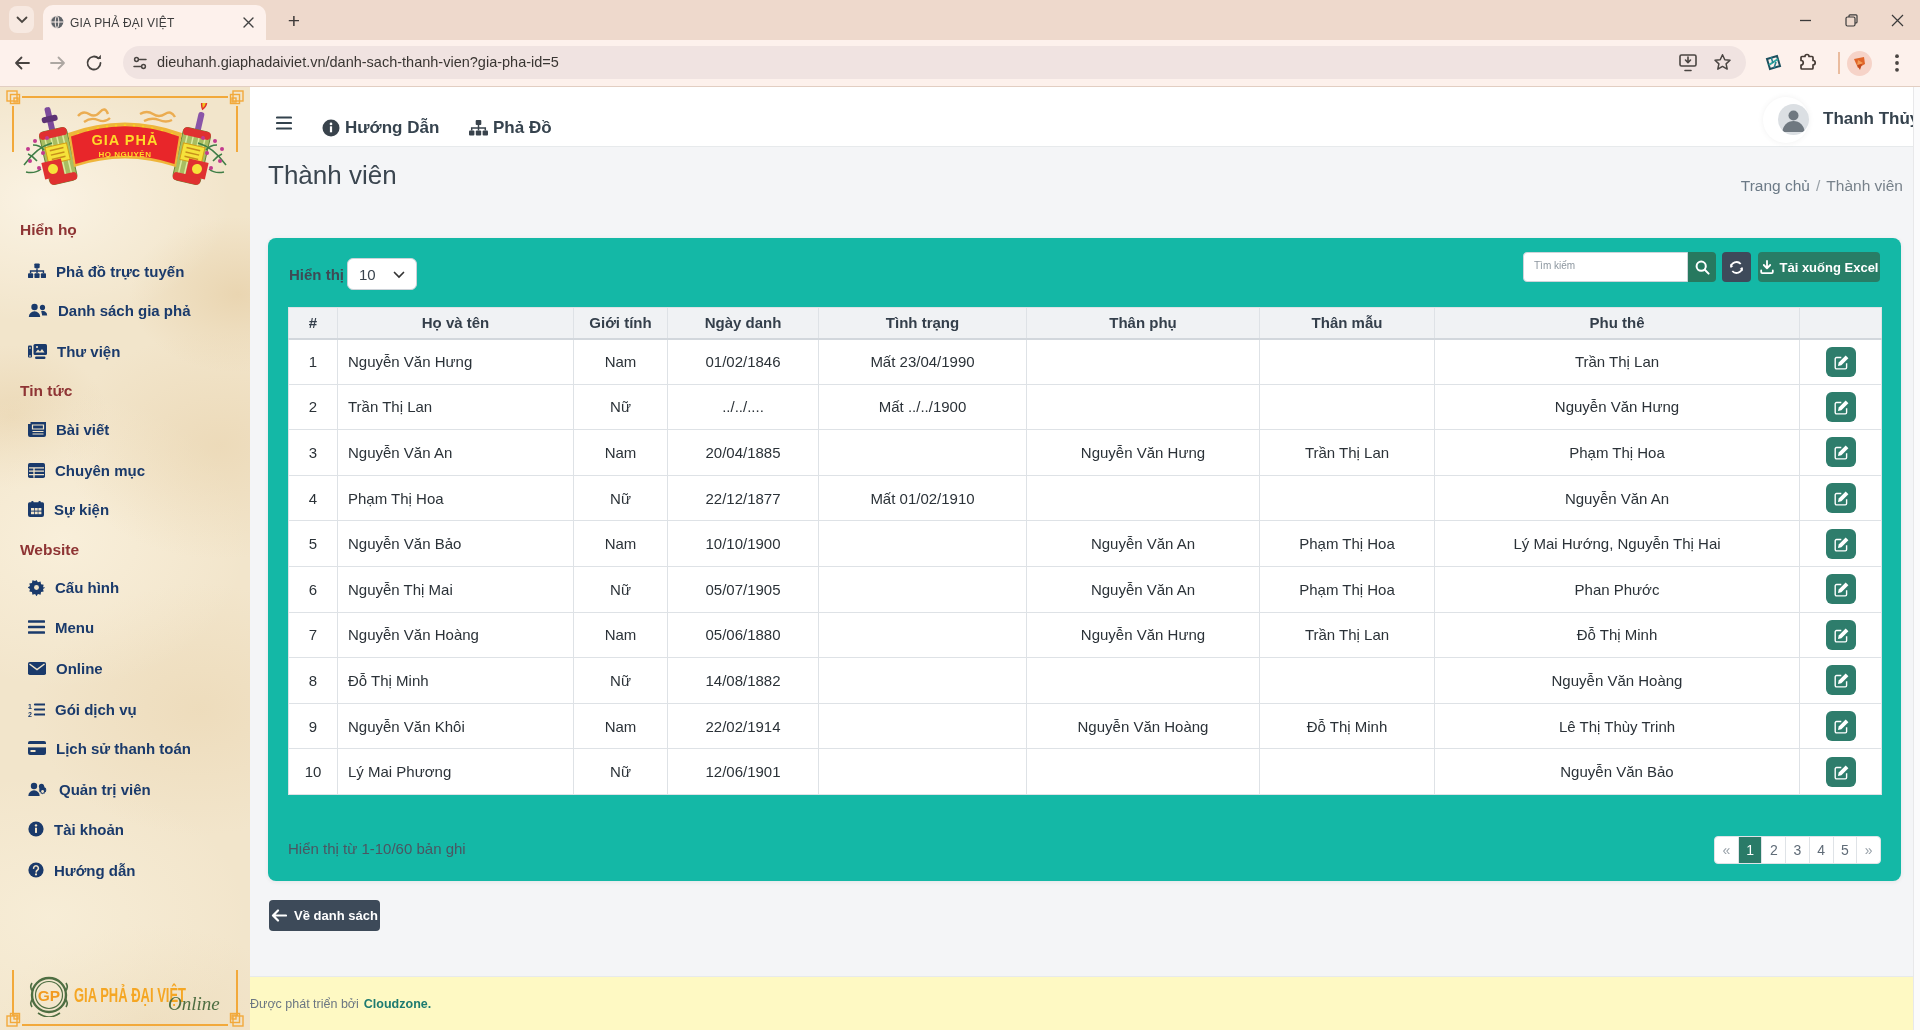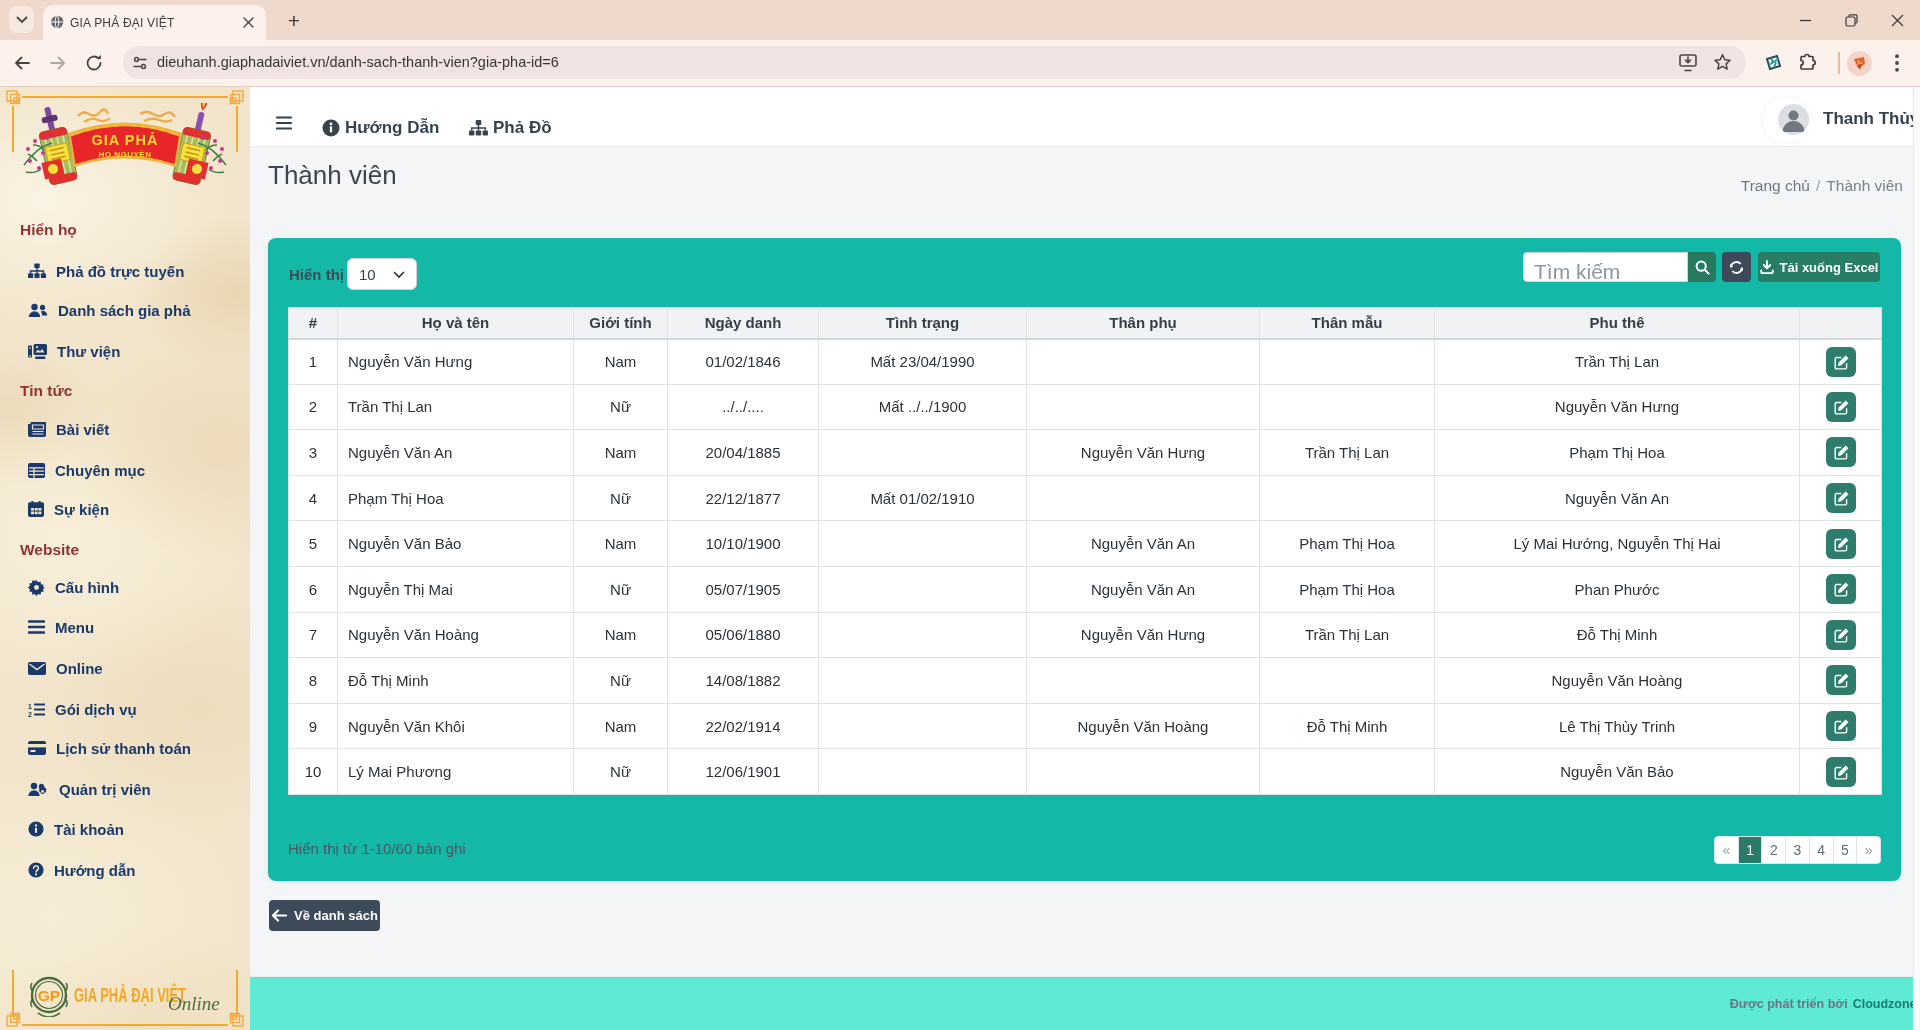--- a/index.html
+++ b/index.html
@@ -39,41 +39,41 @@
 #pagetitle{position:absolute;left:18px;top:73px;font-size:26px;font-weight:500;color:#3b4650}
 #crumbs{position:absolute;right:17px;top:90px;font-size:15.5px;color:#6c7a87}
 #crumbs .sep{color:#99a1a8;padding:0 6px}
 #crumbs .act{color:#78828b}
 
 #card{position:absolute;left:18px;top:151px;width:1633px;height:643px;background:#14b8a6;border-radius:8px;box-shadow:0 1px 4px rgba(40,50,60,.08)}
 #lbl-hienthi{position:absolute;left:21px;top:28px;font-size:15px;font-weight:700;color:#3e4a55}
 #selwrap{position:absolute;left:79px;top:20px;width:70px;height:32px;border:1px solid #ccd2d8;border-radius:6px;background:#fff}
 #selwrap .val{position:absolute;left:11px;top:7px;font-size:15px;color:#39434d}
 #searchinput{position:absolute;left:1255px;top:14px;width:165px;height:30px;border:1px solid #ced4da;border-radius:4px 0 0 4px;background:#fff}
-#searchinput span{position:absolute;left:10px;top:7px;font-size:21px;color:#8d97a0}
+#searchinput span{position:absolute;left:10px;top:7px;font-size:10px;color:#8d97a0}
 #btn-search{position:absolute;left:1420px;top:14px;width:28px;height:30px;background:#27795f;border-radius:0 4px 4px 0;display:flex;align-items:center;justify-content:center}
 #btn-refresh{position:absolute;left:1454px;top:14px;width:29px;height:30px;background:#3e4a5a;border-radius:4px;display:flex;align-items:center;justify-content:center}
 #btn-excel{position:absolute;left:1490px;top:14px;width:122px;height:30px;background:#287d66;border-radius:4px;color:#fff;font-size:13px;font-weight:600;display:flex;align-items:center;justify-content:center;gap:6px;white-space:nowrap}
 
 table{position:absolute;left:20px;top:69px;width:1593px;border-collapse:collapse;table-layout:fixed}
 th,td{border:1px solid #dee2e6;font-size:15px;overflow:hidden;white-space:nowrap}
 thead th{height:31px;background:#f0f2f4;color:#343f4b;font-weight:700;text-align:center;border-bottom:2px solid #d2d7dc}
 tbody td{height:45.6px;color:#2b3238;text-align:center;background:#fff}
 td.nm{text-align:left;padding-left:10px}
 .ebtn{display:inline-block;width:30px;height:30px;background:#2e7d6c;border-radius:6px;vertical-align:middle;position:relative}
 .ebtn svg{position:absolute;left:8px;top:8px}
 
 #recinfo{position:absolute;left:20px;top:602px;font-size:15px;color:#4b5662}
 #pager{position:absolute;left:1446px;top:598px;width:167px;height:28px;display:flex;border-radius:4px;overflow:hidden;border:1px solid #dfe3e7;background:#fff}
 #pager .pg{flex:1;height:100%;display:flex;align-items:center;justify-content:center;font-size:14px;color:#5f6b77;border-right:1px solid #dfe3e7}
 #pager .pg:last-child{border-right:none}
 #pager .pg.mut{color:#97a0a8}
 #pager .pg.on{background:#2a7b68;color:#fff}
 #btn-back{position:absolute;left:19px;top:813px;width:111px;height:31px;background:#3d4a59;border-radius:4px;color:#fff;font-size:13px;font-weight:600;display:flex;align-items:center;justify-content:center;gap:7px;white-space:nowrap}
-#footer{position:absolute;left:0;top:889px;width:1670px;height:54px;background:#5eead4;border-top:1px solid #e7eaec;display:flex;align-items:center;justify-content:flex-end;font-size:12.5px;font-weight:700;color:#6b7682}
+#footer{position:absolute;left:0;top:889px;width:1670px;height:54px;background:#fef9c3;border-top:1px solid #e7eaec;display:flex;align-items:center;justify-content:flex-start;font-size:12.5px;font-weight:400;color:#6b7682}
 #footer b{color:#1d7a70;margin-left:5px}
 #scrollstrip{position:absolute;left:1913px;top:0;width:7px;height:943px;background:#fbfbfc;border-left:1px solid #e8e8ea}
 </style>
 </head>
 <body>
 
 <div id="tabstrip">
   <div id="chevbtn">
       <svg width="12" height="8" viewBox="0 0 12 8">
         <path d="M1.5 1.5 L6 6 L10.5 1.5" fill="none" stroke="#4a4540" stroke-width="1.8" stroke-linecap="round"></path>
@@ -118,21 +118,21 @@
       <path d="M16.5 10 a6.5 6.5 0 1 1 -1.9-4.6" fill="none" stroke="#474340" stroke-width="1.8" stroke-linecap="round"></path>
       <path d="M16.9 1.8 V6 h-4.2 Z" fill="#474340"></path>
     </svg>
   <div id="omnibox"></div>
   <svg style="position:absolute;left:131px;top:14px" width="18" height="18" viewBox="0 0 18 18">
       <circle cx="5.5" cy="5.5" r="1.9" fill="none" stroke="#4a4542" stroke-width="1.5"></circle>
       <path d="M8.5 5.5 H15" stroke="#4a4542" stroke-width="1.5" stroke-linecap="round"></path>
       <circle cx="12.5" cy="12.5" r="1.9" fill="none" stroke="#4a4542" stroke-width="1.5"></circle>
       <path d="M3 12.5 H9.5" stroke="#4a4542" stroke-width="1.5" stroke-linecap="round"></path>
     </svg>
-  <div id="urltext">dieuhanh.giaphadaiviet.vn/danh-sach-thanh-vien?gia-pha-id=6</div>
+  <div id="urltext">dieuhanh.giaphadaiviet.vn/danh-sach-thanh-vien?gia-pha-id=5</div>
   <svg style="position:absolute;left:1679px;top:14px" width="20" height="18" viewBox="0 0 20 18">
       <rect x="1" y="1" width="16" height="11" rx="1.5" fill="none" stroke="#4a4542" stroke-width="1.6"></rect>
       <path d="M6 16.5 h6" stroke="#4a4542" stroke-width="1.6" stroke-linecap="round"></path>
       <path d="M9 3 v5 M6.5 6 L9 8.7 11.5 6" fill="none" stroke="#4a4542" stroke-width="1.6" stroke-linecap="round" stroke-linejoin="round"></path>
     </svg>
   <svg style="position:absolute;left:1713px;top:13px" width="19" height="19" viewBox="0 0 19 19">
       <path d="M9.5 1.8 l2.3 4.9 5.2.6-3.9 3.6 1.1 5.2-4.7-2.7-4.7 2.7 1.1-5.2L2 7.3l5.2-.6z" fill="none" stroke="#4a4542" stroke-width="1.5" stroke-linejoin="round"></path>
     </svg>
   <svg style="position:absolute;left:1765px;top:14px" width="17" height="17" viewBox="0 0 17 17">
       <path d="M2 5 L12 2 L15 12 L5 15 Z" fill="none" stroke="#1b4f5e" stroke-width="2"></path>

